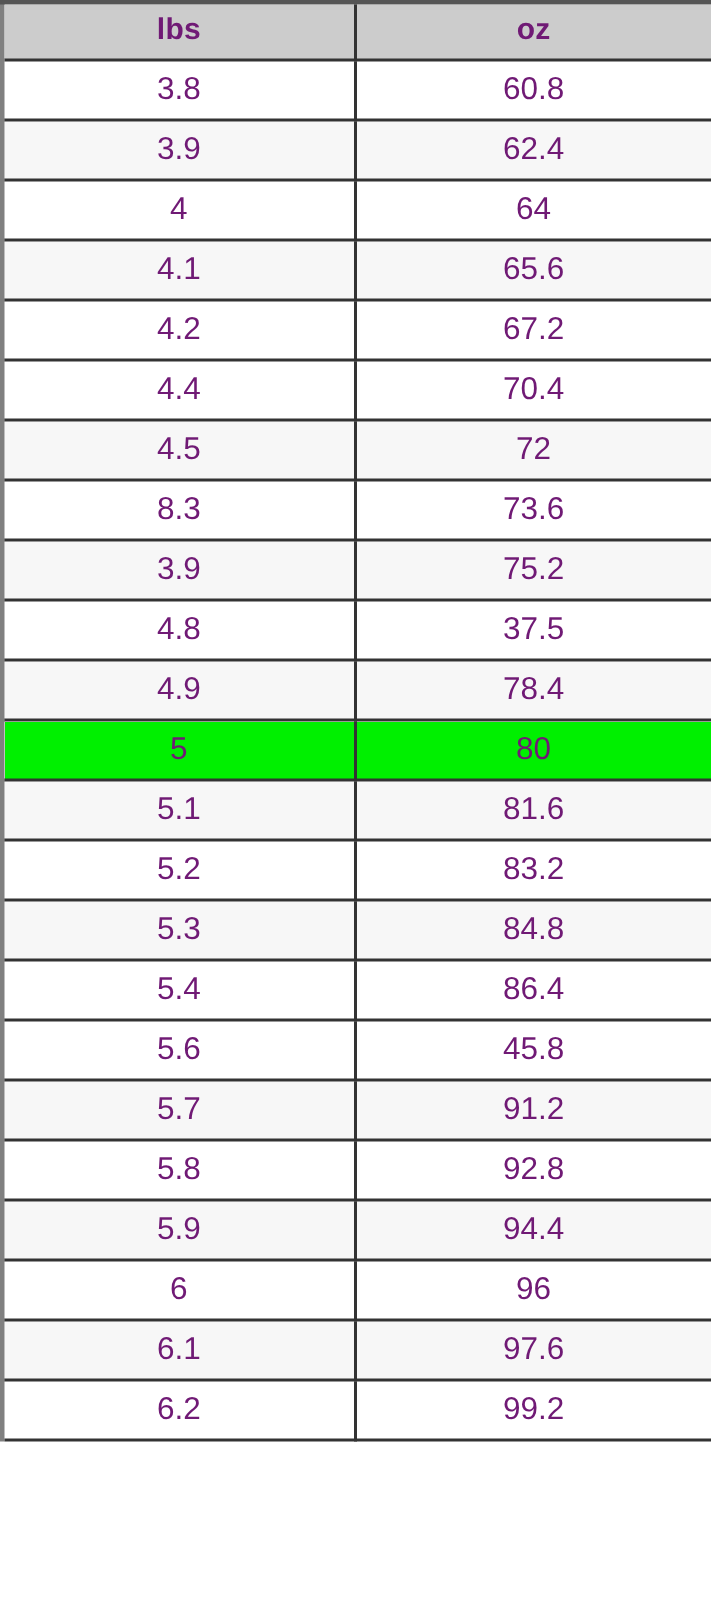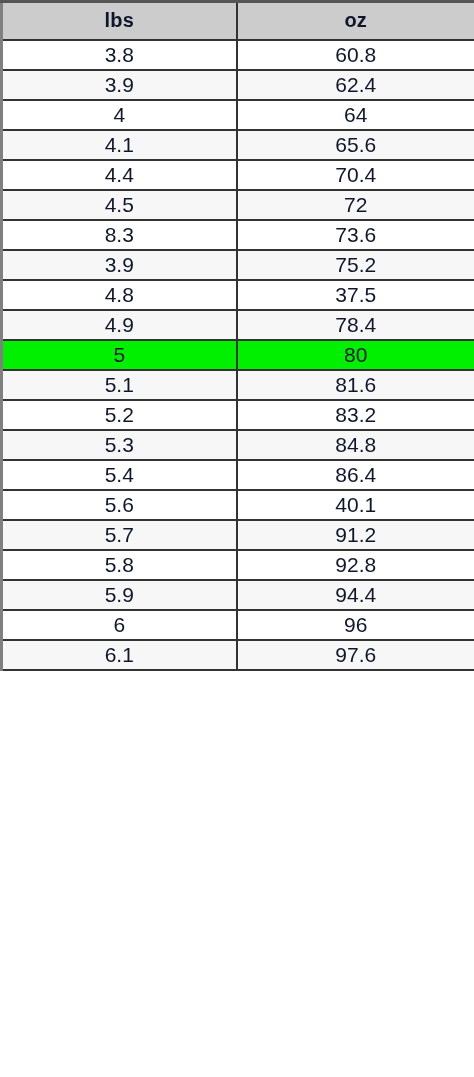--- a/index.html
+++ b/index.html
@@ -26,38 +26,38 @@
     box-sizing: border-box;
   }
 
   #conversion-table col.col-lbs { width: 235px; }
   #conversion-table col.col-oz  { width: 239px; }
 
   #conversion-table th,
   #conversion-table td {
     text-align: center;
     vertical-align: middle;
-    color: #0f172a;
+    color: #701a75;
     border-bottom: 2px solid #333333;
     box-sizing: border-box;
     padding: 0;
     overflow: hidden;
     white-space: nowrap;
   }
 
   #conversion-table th {
     height: 38px;
     background: #cccccc;
     font-size: 20px;
     font-weight: bold;
     letter-spacing: 0.2px;
   }
 
   #conversion-table td {
-    height: 30px;
+    height: 40px;
     font-size: 21px;
     font-weight: normal;
   }
 
   
   #conversion-table th.cell-lbs,
   #conversion-table td.cell-lbs {
     border-right: 2px solid #333333;
   }
 
@@ -95,20 +95,24 @@
       </tr>
       <tr class="row-odd">
         <td class="cell-lbs">4</td>
         <td class="cell-oz">64</td>
       </tr>
       <tr class="row-even">
         <td class="cell-lbs">4.1</td>
         <td class="cell-oz">65.6</td>
       </tr>
       <tr class="row-odd">
+        <td class="cell-lbs">4.2</td>
+        <td class="cell-oz">67.2</td>
+      </tr>
+      <tr class="row-odd">
         <td class="cell-lbs">4.4</td>
         <td class="cell-oz">70.4</td>
       </tr>
       <tr class="row-even">
         <td class="cell-lbs">4.5</td>
         <td class="cell-oz">72</td>
       </tr>
       <tr class="row-odd">
         <td class="cell-lbs">8.3</td>
         <td class="cell-oz">73.6</td>
@@ -140,21 +144,21 @@
       <tr class="row-even">
         <td class="cell-lbs">5.3</td>
         <td class="cell-oz">84.8</td>
       </tr>
       <tr class="row-odd">
         <td class="cell-lbs">5.4</td>
         <td class="cell-oz">86.4</td>
       </tr>
       <tr class="row-odd">
         <td class="cell-lbs">5.6</td>
-        <td class="cell-oz">40.1</td>
+        <td class="cell-oz">45.8</td>
       </tr>
       <tr class="row-even">
         <td class="cell-lbs">5.7</td>
         <td class="cell-oz">91.2</td>
       </tr>
       <tr class="row-odd">
         <td class="cell-lbs">5.8</td>
         <td class="cell-oz">92.8</td>
       </tr>
       <tr class="row-even">
@@ -162,14 +166,18 @@
         <td class="cell-oz">94.4</td>
       </tr>
       <tr class="row-odd">
         <td class="cell-lbs">6</td>
         <td class="cell-oz">96</td>
       </tr>
       <tr class="row-even">
         <td class="cell-lbs">6.1</td>
         <td class="cell-oz">97.6</td>
       </tr>
+      <tr class="row-odd">
+        <td class="cell-lbs">6.2</td>
+        <td class="cell-oz">99.2</td>
+      </tr>
     </tbody>
 </table>
 
 </body></html>

